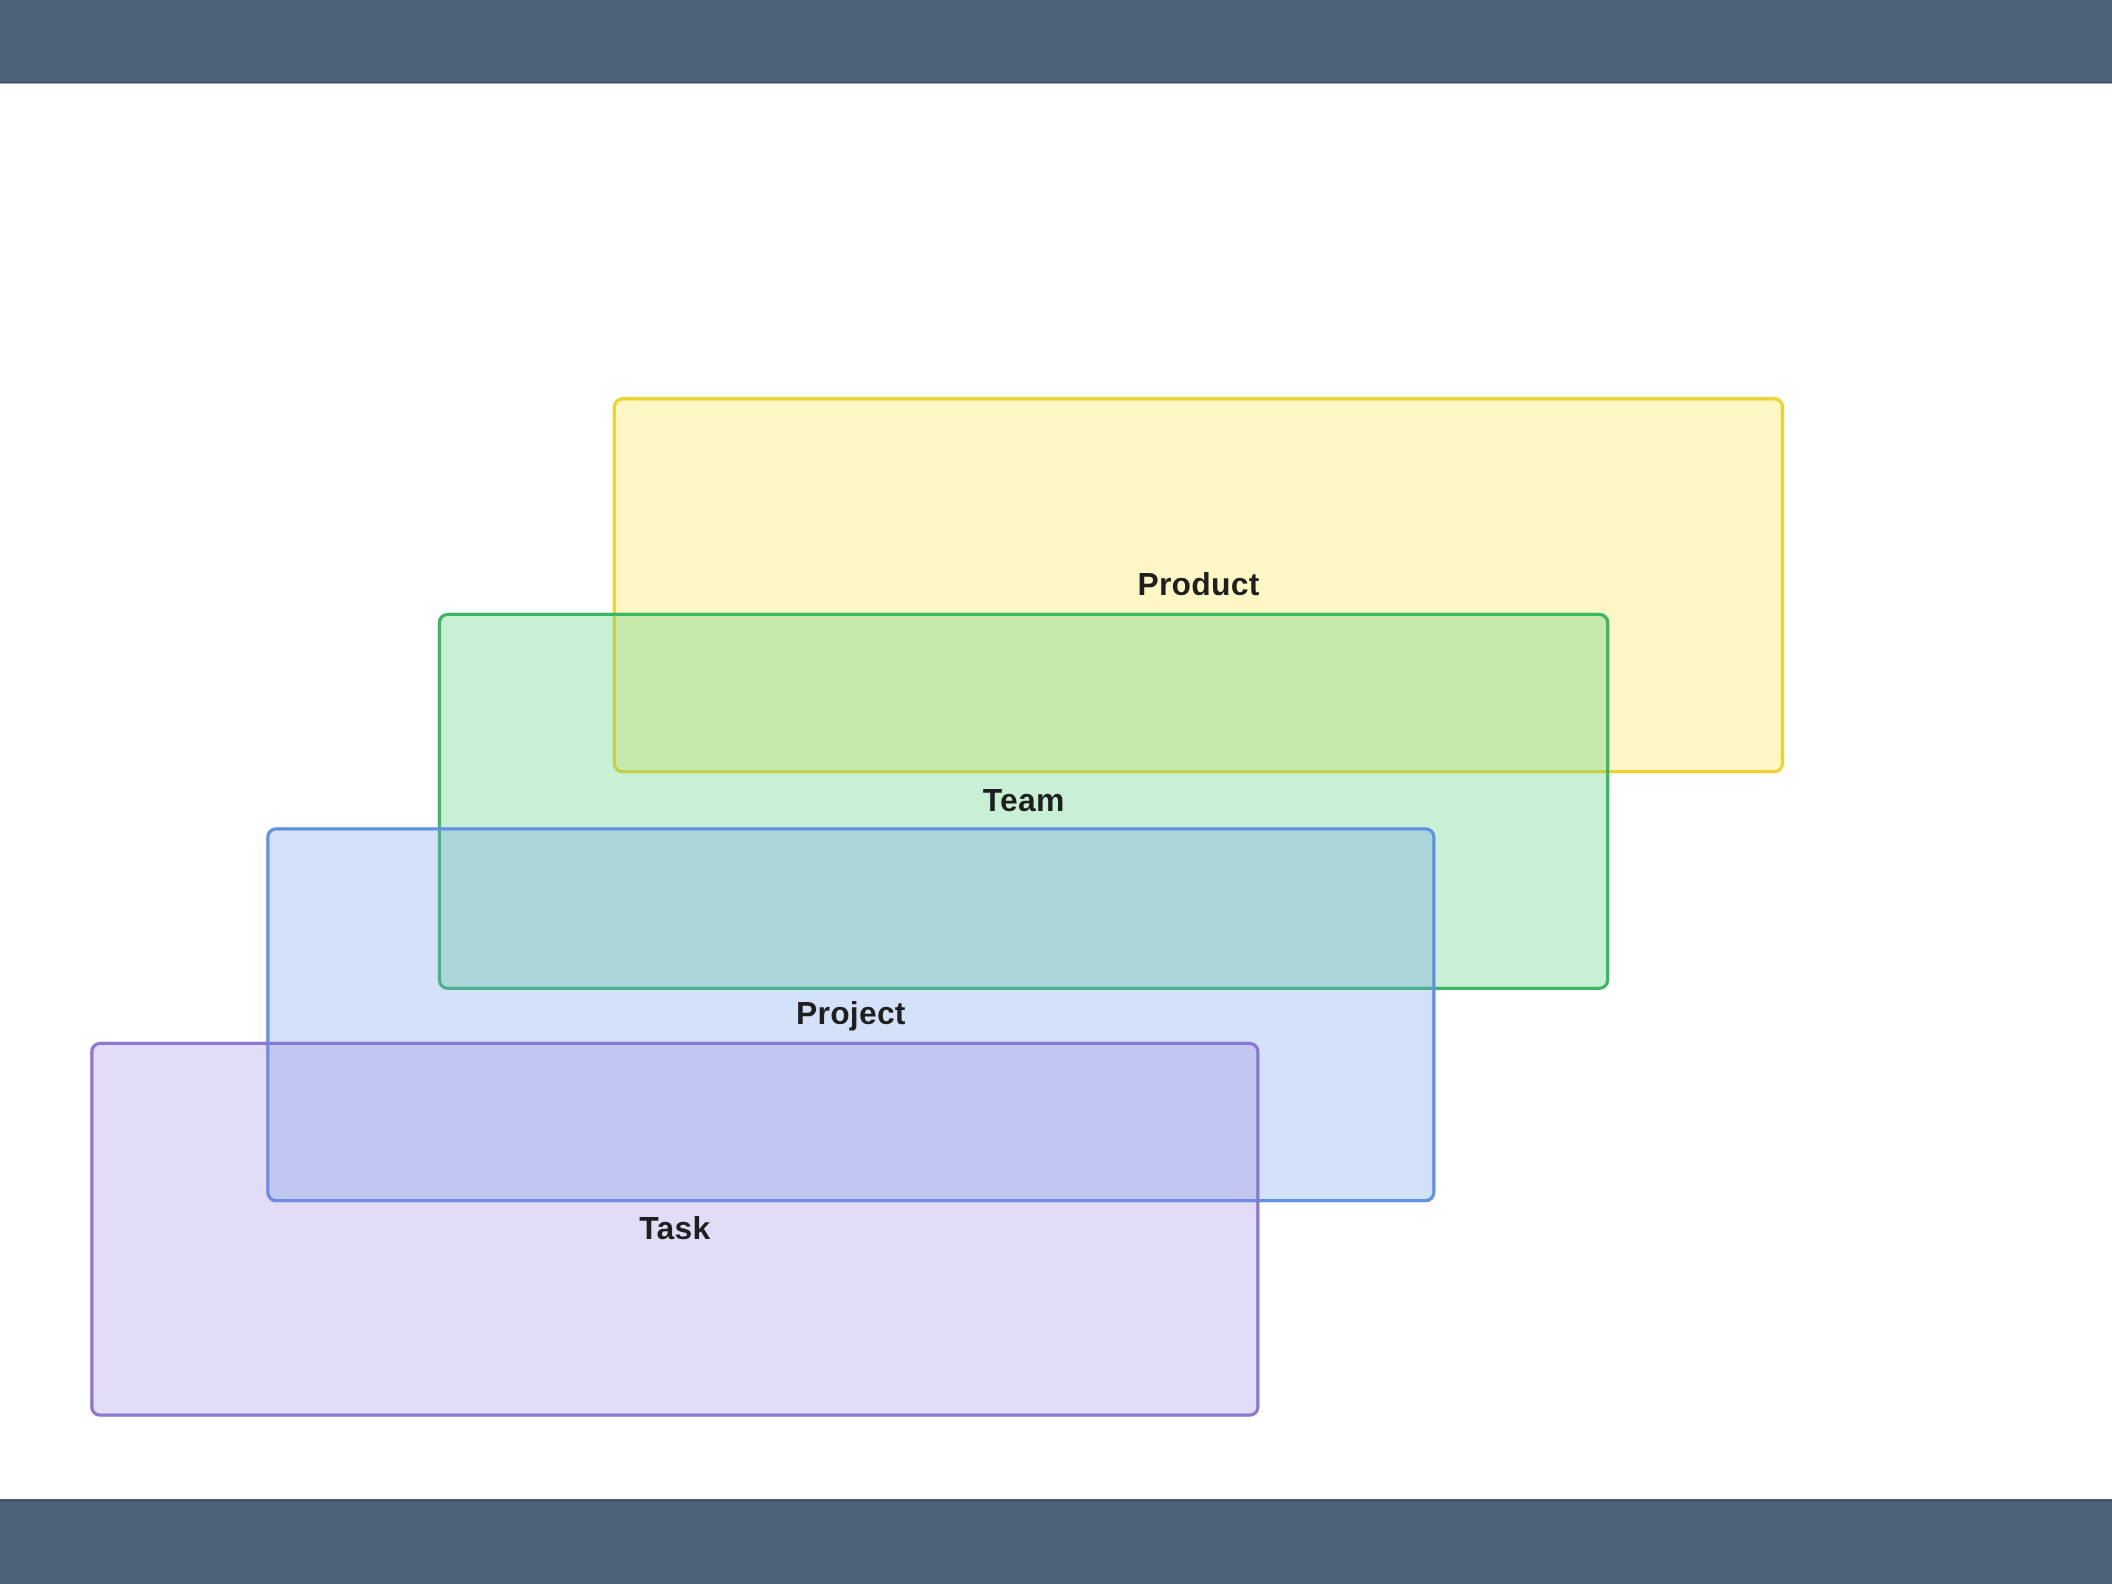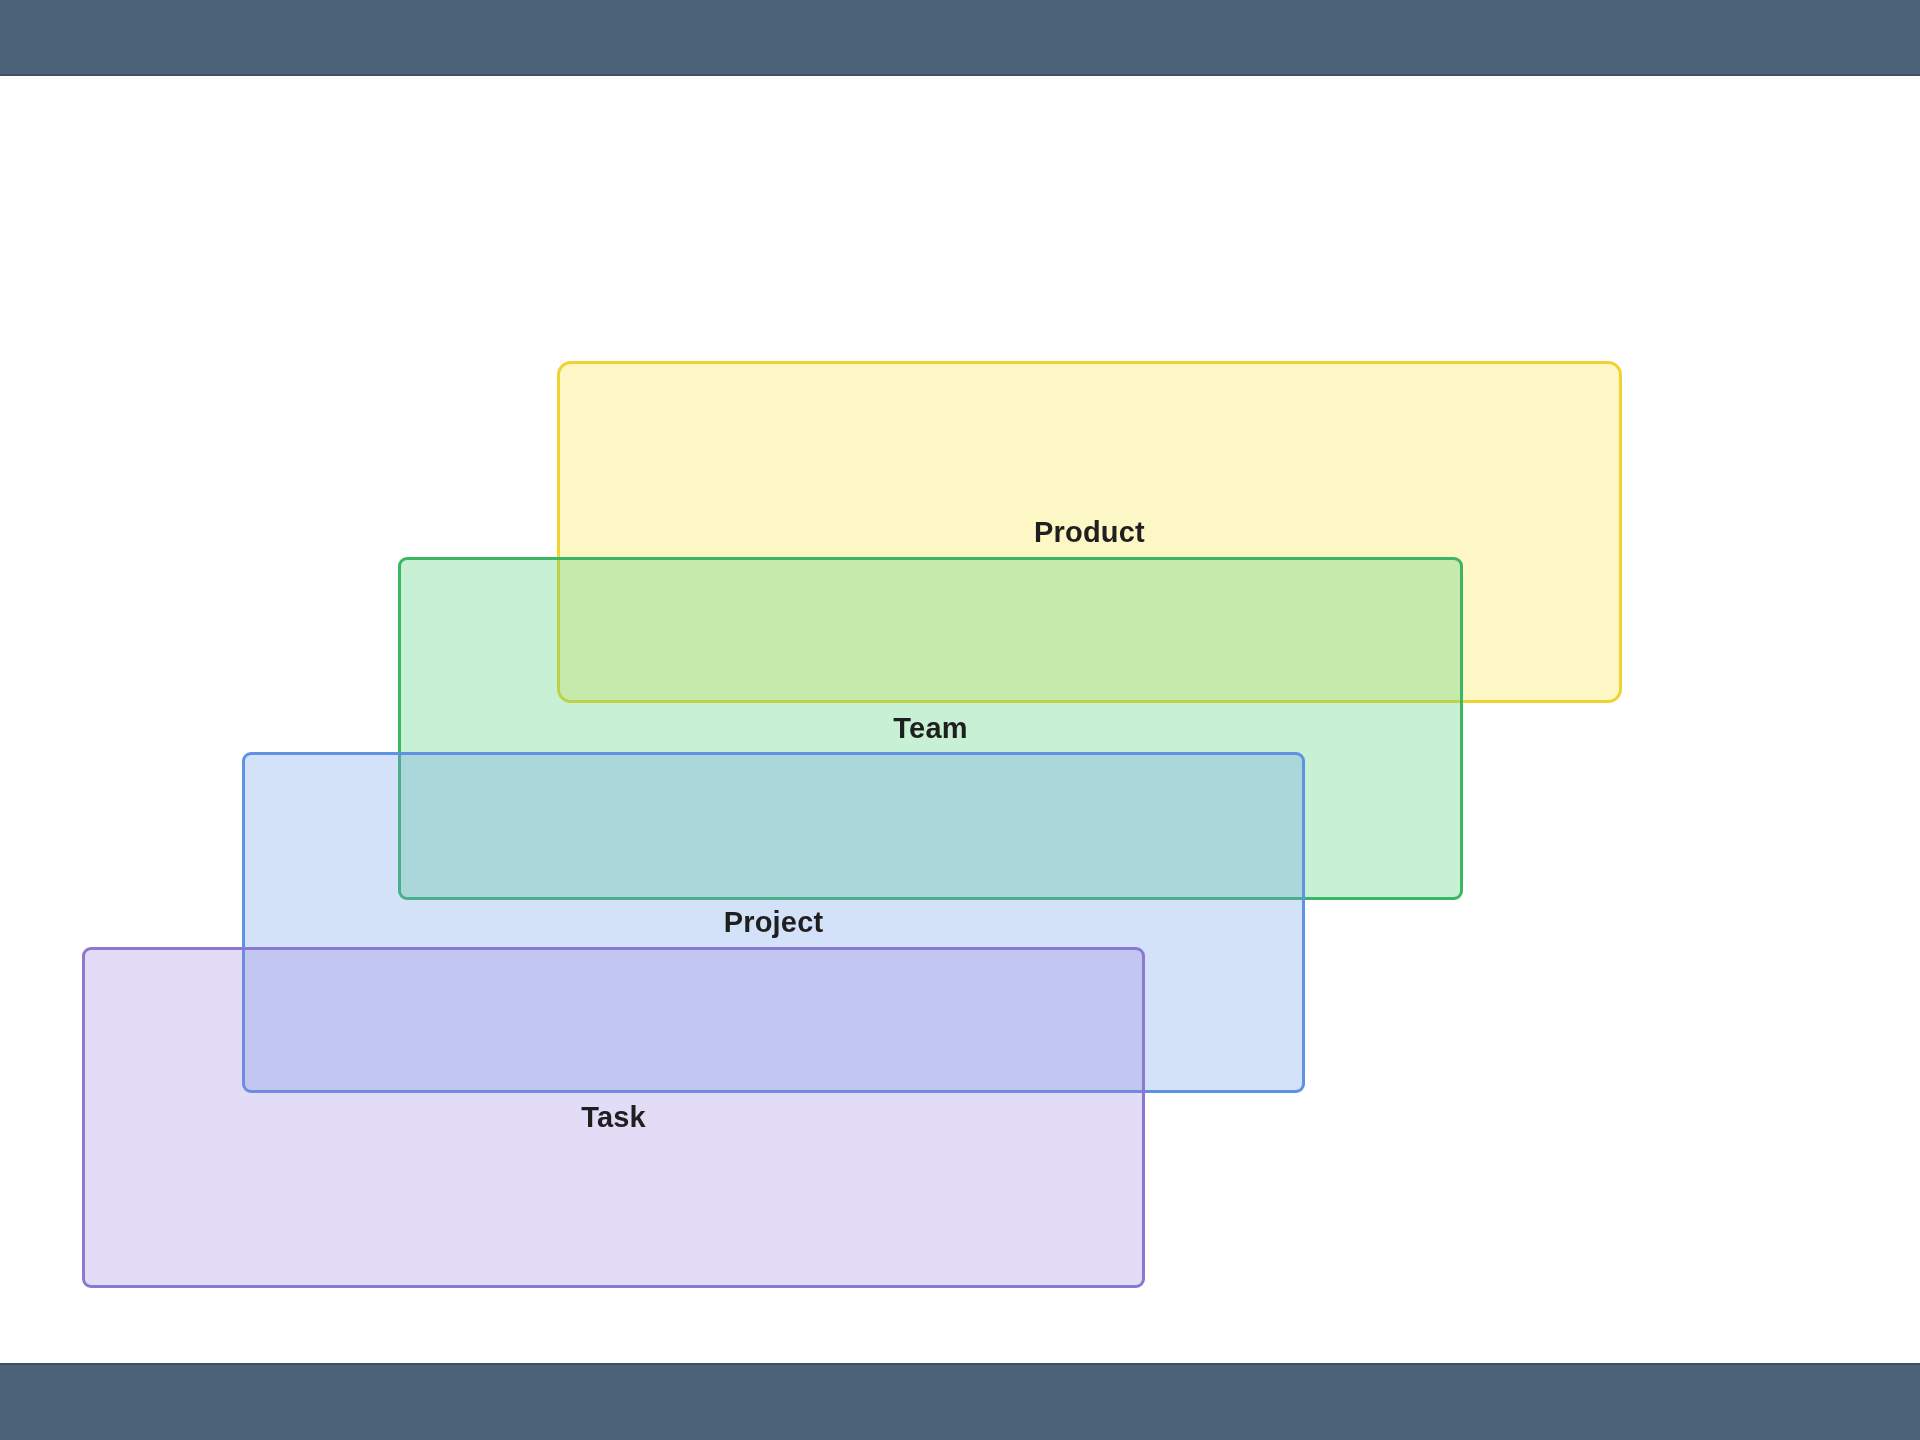--- a/index.html
+++ b/index.html
@@ -51,21 +51,21 @@
   .box-task    { left:  82px; top: 871px; width: 1063px; height: 341px; z-index: 4; }
   
 </style>
 </head>
 <body>
 
 <div class="bar bar-top" style="background: rgb(76, 98, 120);"></div>
 
 <div class="canvas">
 
-  <div class="diagram-box box-product" style="background: rgba(250, 231, 102, 0.38); border-color: rgb(240, 210, 50); border-radius: 14px;">
+  <div class="diagram-box box-product" style="background: rgba(250, 231, 102, 0.38); border-color: rgb(240, 210, 50);">
     <span class="box-label" style="color: rgb(31, 31, 31);">Product</span>
   </div>
 
   <div class="diagram-box box-team" style="background: rgba(83, 208, 121, 0.32); border-color: rgb(59, 182, 100); align-items: center;">
     <span class="box-label" style="color: rgb(31, 31, 31);">Team</span>
   </div>
 
   <div class="diagram-box box-project" style="background: rgba(108, 158, 232, 0.3); border-color: rgb(97, 145, 226);">
     <span class="box-label" style="color: rgb(31, 31, 31); text-align: center;">Project</span>
   </div>

